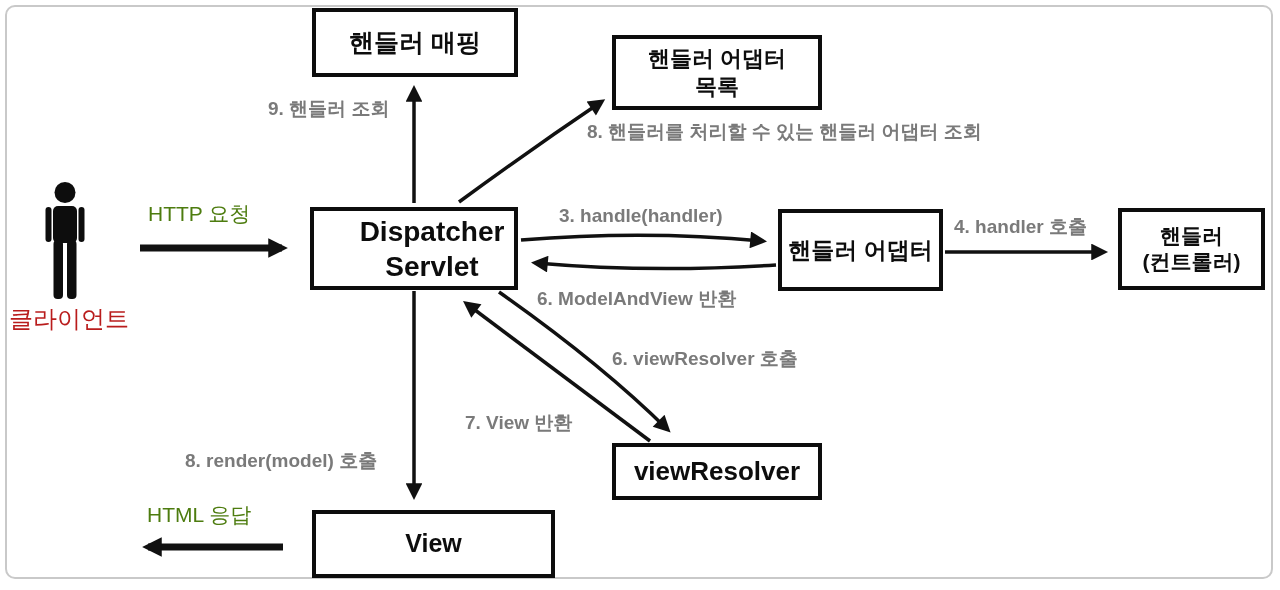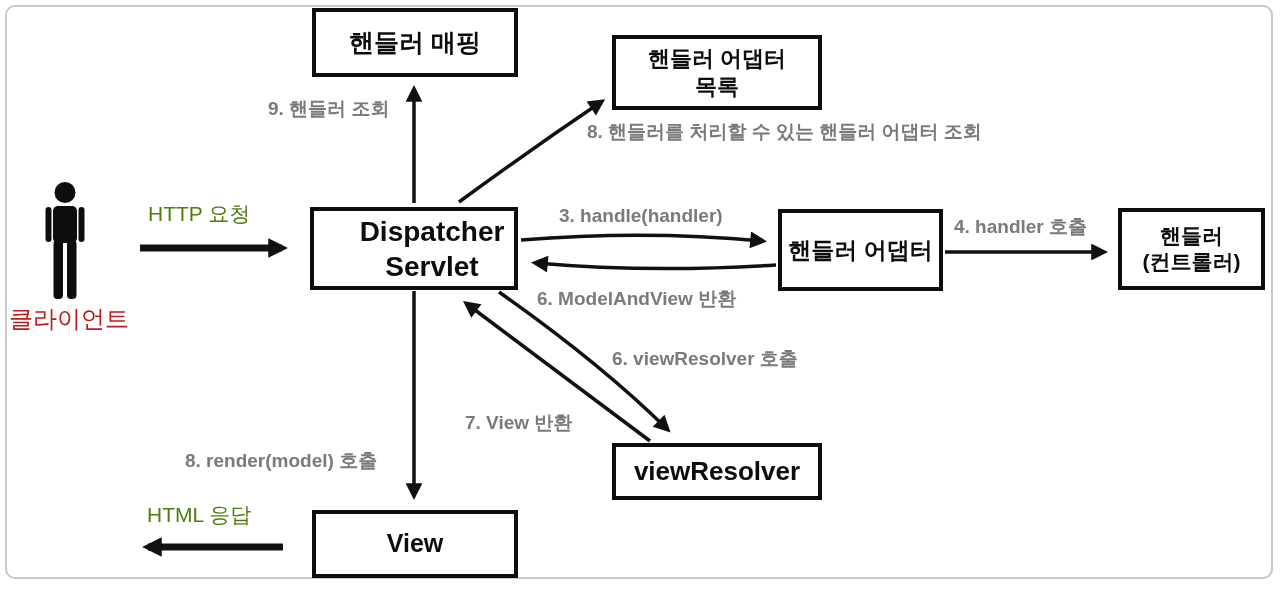--- a/index.html
+++ b/index.html
@@ -84,21 +84,21 @@
 
   <div class="box" style="left:1118px;top:208px;width:147px;height:82px;font-size:21px;">
     <span>핸들러</span>
     <span>(컨트롤러)</span>
   </div>
 
   <div class="box" style="left:612px;top:443px;width:210px;height:57px;font-size:26px;">
     <span>viewResolver</span>
   </div>
 
-  <div class="box" style="left:312px;top:510px;width:206px;height:68px;font-size:25px;">
+  <div class="box" style="left:312px;top:510px;width:243px;height:68px;font-size:25px;">
     <span>View</span>
   </div>
 
   <div class="lbl" style="left:268px;top:96px;">9. 핸들러 조회</div>
   <div class="lbl" style="left:587px;top:119px;">8. 핸들러를 처리할 수 있는 핸들러 어댑터 조회</div>
   <div class="lbl" style="left:559px;top:205px;">3. handle(handler)</div>
   <div class="lbl" style="left:954px;top:214px;">4. handler 호출</div>
   <div class="lbl" style="left:537px;top:286px;">6. ModelAndView 반환</div>
   <div class="lbl" style="left:612px;top:346px;">6. viewResolver 호출</div>
   <div class="lbl" style="left:465px;top:410px;">7. View 반환</div>

